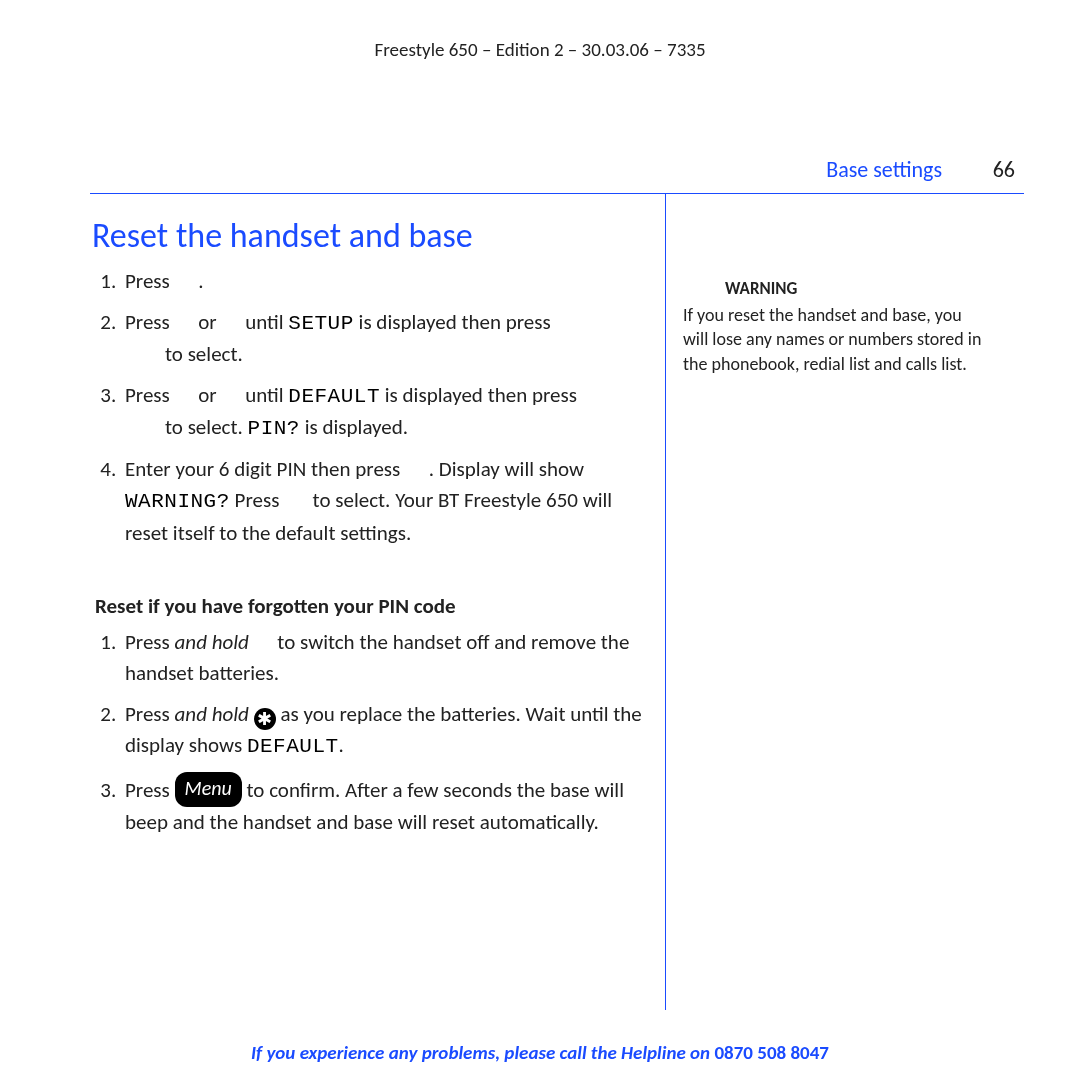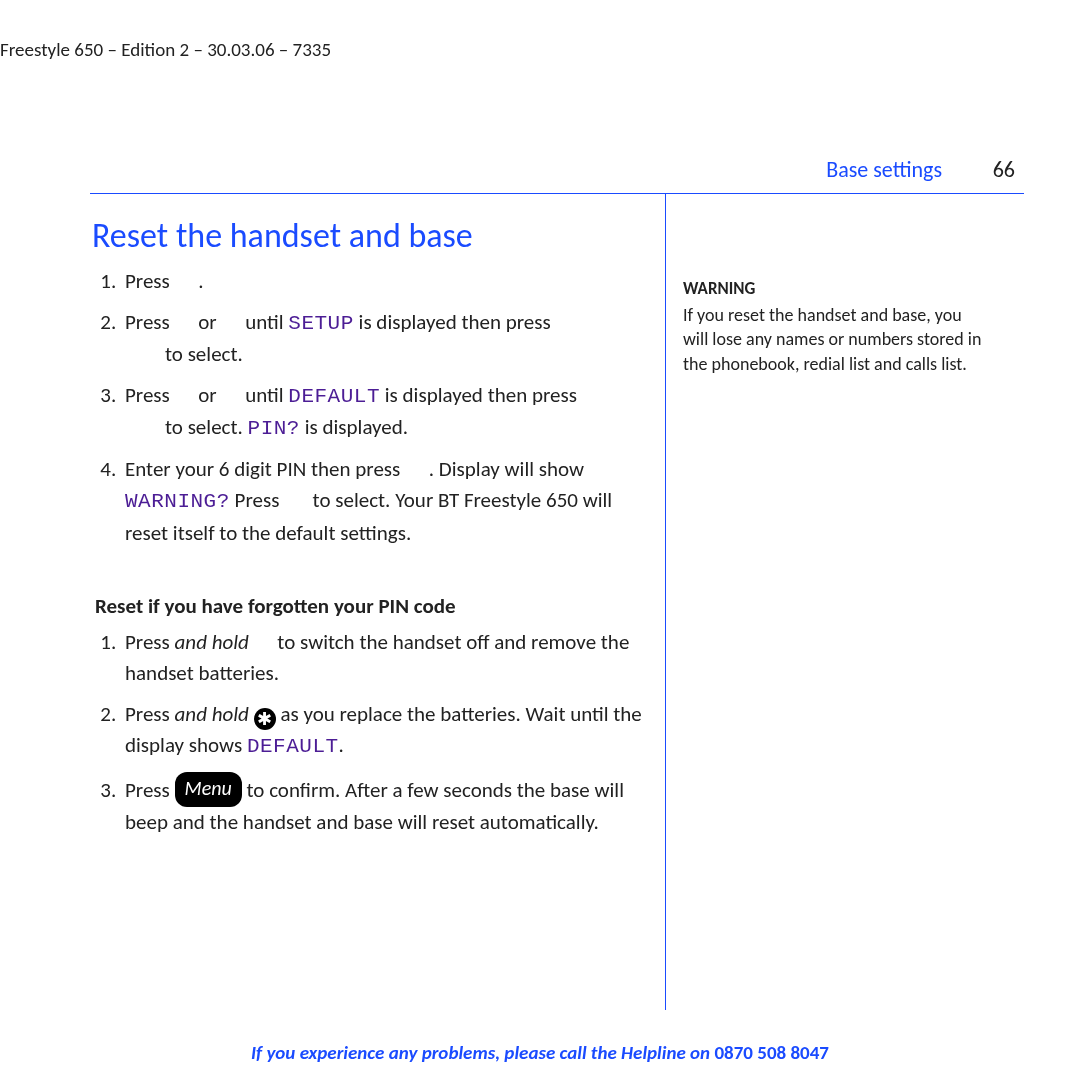--- a/index.html
+++ b/index.html
@@ -14,21 +14,21 @@
   .page {
     position: relative;
     width: 1080px;
     height: 1076px;
     box-sizing: border-box;
   }
   .header-meta {
     position: absolute;
     top: 38px;
     left: 0; right: 0;
-    text-align: left;
+    text-align: center;
     font-size: 19px;
     color: #222;
   }
   .section-label {
     position: absolute;
     top: 156px;
     right: 138px;
     font-size: 22px;
     color: #1a4bff;
   }
@@ -76,40 +76,41 @@
     padding-left: 4px;
   }
   h2.subhead {
     margin: 44px 0 8px 3px;
     font-size: 21px;
     font-weight: 700;
     color: #222;
   }
   .lcd {
     font-family: "Courier New", monospace;
-    color: #4c1d95;
+    color: #000000;
     letter-spacing: 0.5px;
   }
   .ital { font-style: italic; }
   .indent {
     display: block;
     margin-left: 40px;
   }
   .sidebar {
     position: absolute;
     top: 278px;
     left: 683px;
     width: 300px;
     font-size: 18px;
     line-height: 1.35;
   }
   .sidebar .warn-head {
     font-weight: 700;
     font-size: 17px;
     margin-bottom: 2px;
+    margin-left: 42px;
   }
   .footer {
     position: absolute;
     bottom: 12px;
     left: 0; right: 0;
     text-align: center;
     font-size: 19px;
     font-weight: 700;
     color: #1a4bff;
   }

